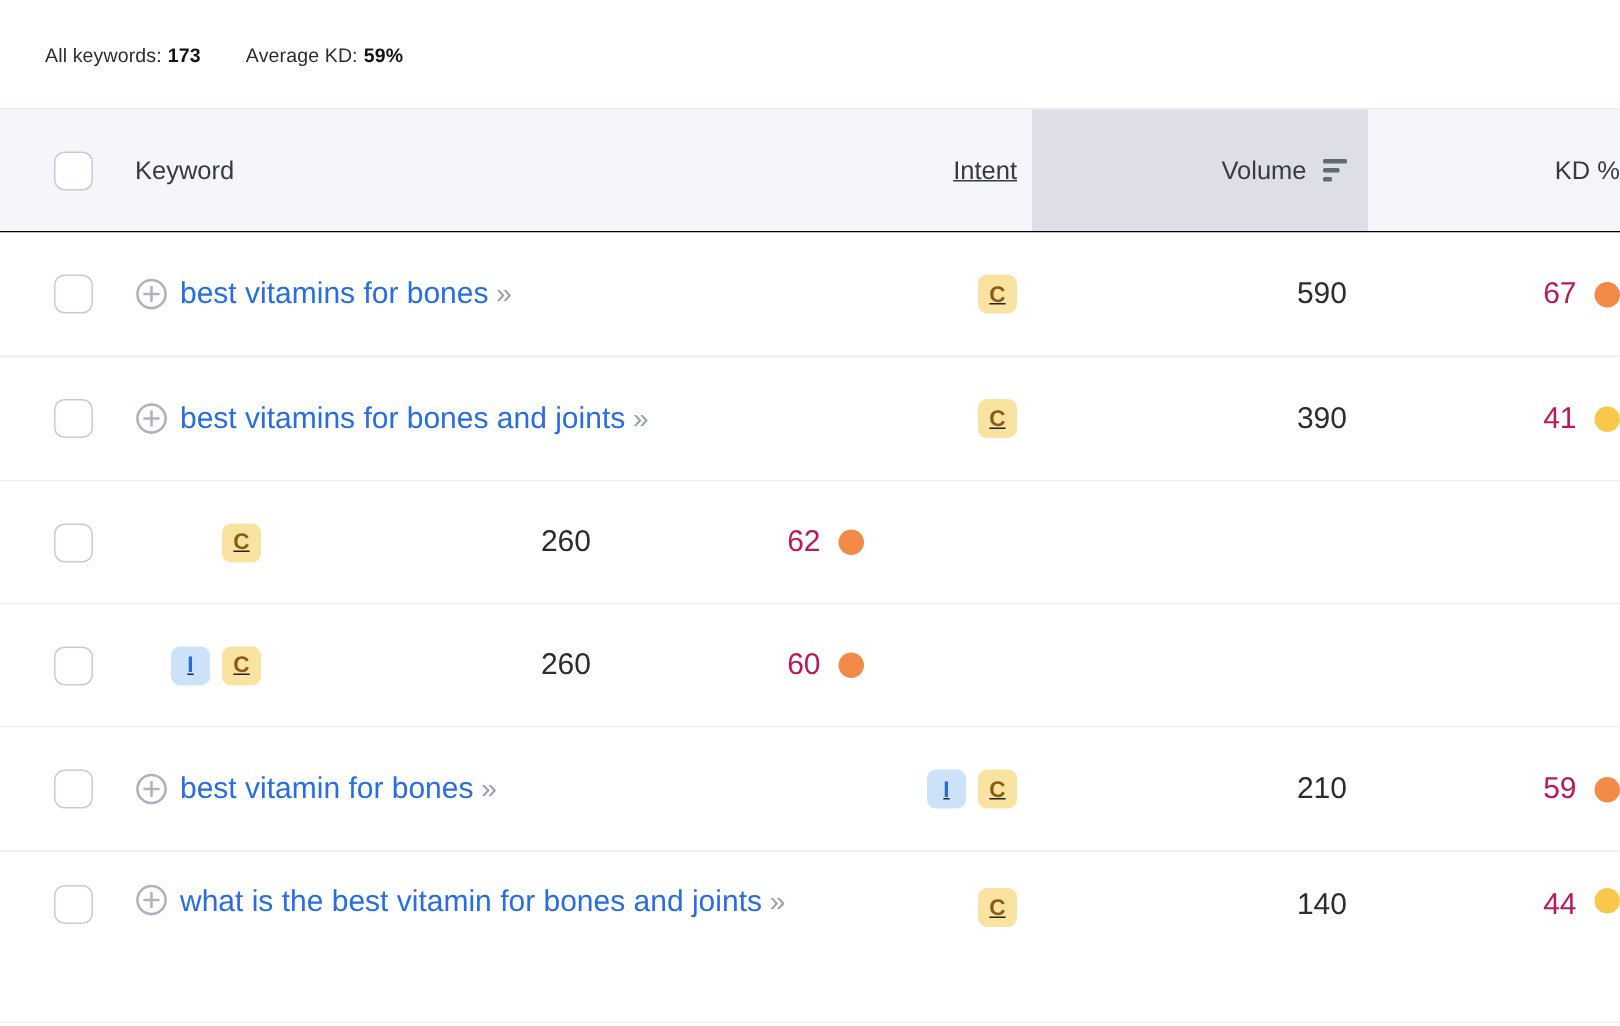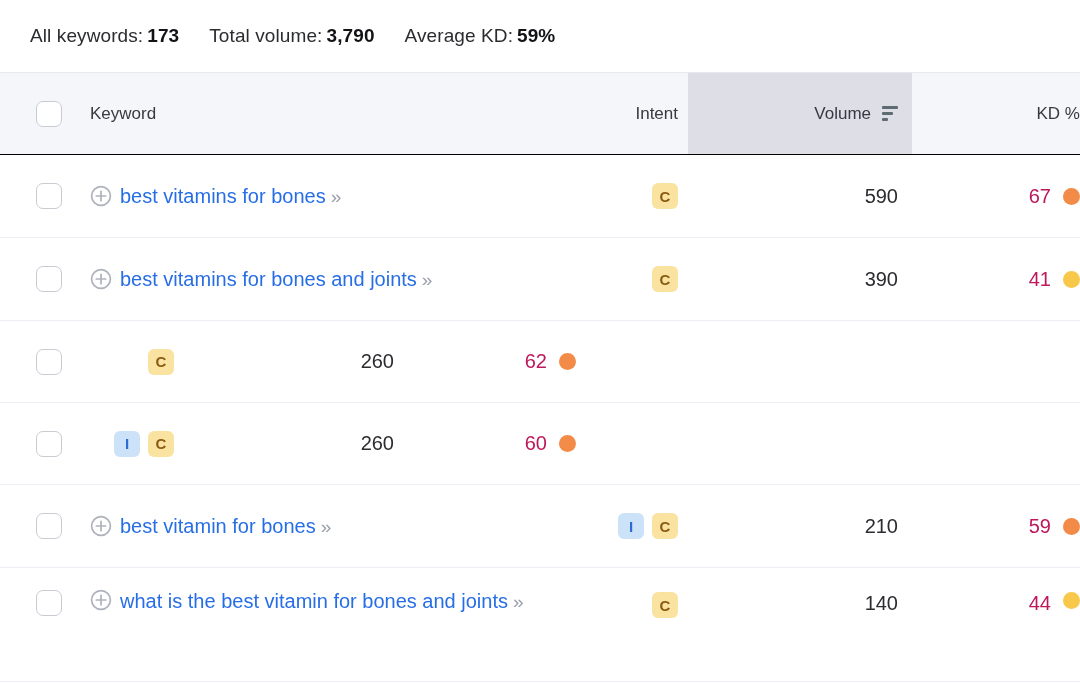--- a/index.html
+++ b/index.html
@@ -14,21 +14,21 @@
     color: #222429;
     overflow: hidden;
   }
 
   .summary-bar {
     height: 72px;
     display: flex;
     align-items: center;
     padding-left: 30px;
     box-sizing: border-box;
-    font-size: 19px;
+    font-size: 13px;
     color: #2b2c30;
     letter-spacing: 0.1px;
   }
   .summary-item {
     margin-right: 30px;
     white-space: nowrap;
   }
   .summary-item .label { font-weight: 400; color: #2b2c30; }
   .summary-item .value { font-weight: 700; color: #111317; margin-left: 4px; }
 
@@ -51,21 +51,21 @@
     min-height: 82px;
     border-bottom: 1px solid #eceef3;
     box-sizing: border-box;
     background: #ffffff;
   }
   .row.tall { min-height: 114px; }
 
   
   .c-check  { width: 84px;  flex: 0 0 84px; }
   .c-kw     { width: 504px; flex: 0 0 504px; }
-  .c-intent { width: 100px; flex: 0 0 100px; }
+  .c-intent { width: 100px; flex: 0 0 100px; text-decoration: underline; }
   .c-vol    { width: 224px; flex: 0 0 224px; }
   .c-kd     { width: 168px; flex: 0 0 168px; }
 
   .thead .c-vol {
     background: #dddee6;
   }
 
   .cell {
     display: flex;
     align-items: center;
@@ -181,21 +181,20 @@
   }
   .sort-icon span:nth-child(1) { width: 16px; }
   .sort-icon span:nth-child(2) { width: 11px; }
   .sort-icon span:nth-child(3) { width: 6px; }
 </style>
 </head>
 <body>
 
 <div class="summary-bar" id="summary-bar">
     <div class="summary-item"><span class="label">All keywords:</span><span class="value">173</span></div>
-    <div class="summary-item"><span class="label">Total volume:</span><span class="value">3,790</span></div>
     <div class="summary-item"><span class="label">Average KD:</span><span class="value">59%</span></div>
   </div>
 
 <div class="kw-table">
 
   <div class="thead">
     <div class="cell cell-check c-check">
       <div class="checkbox"></div>
     </div>
     <div class="cell cell-kw c-kw">

